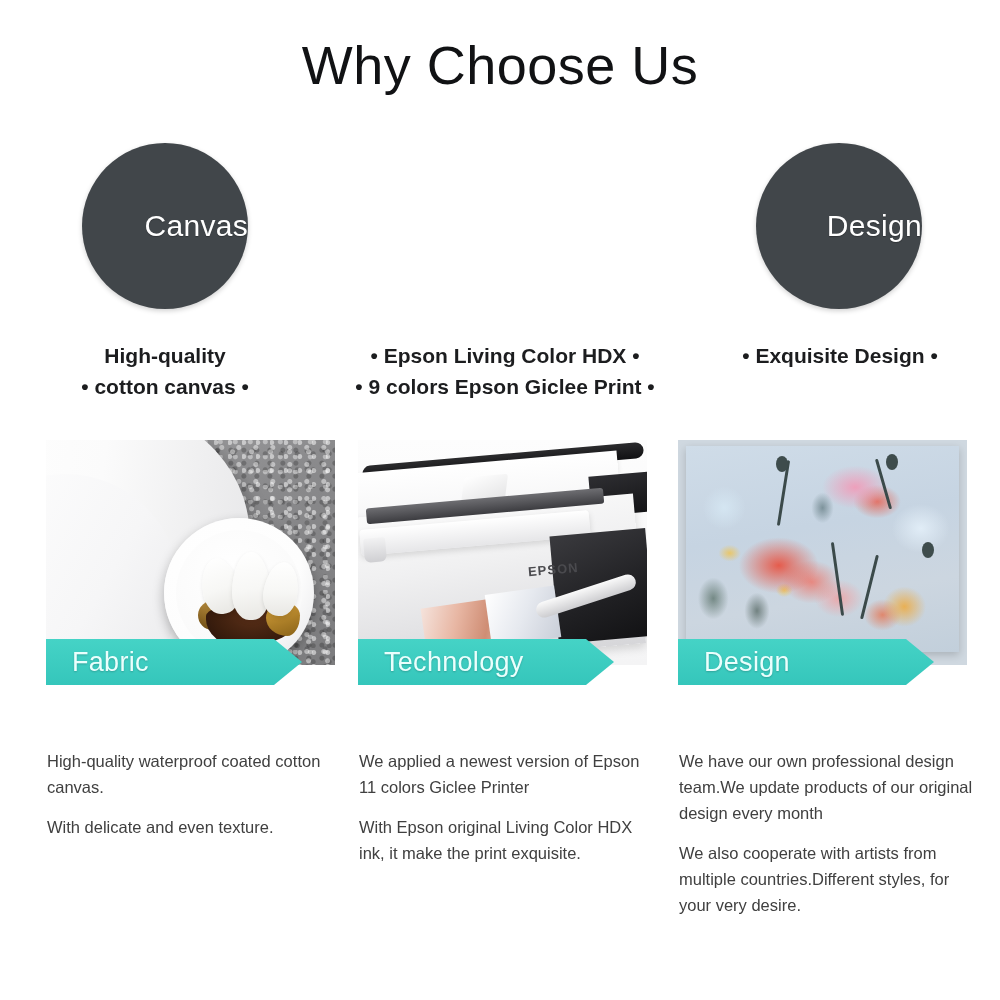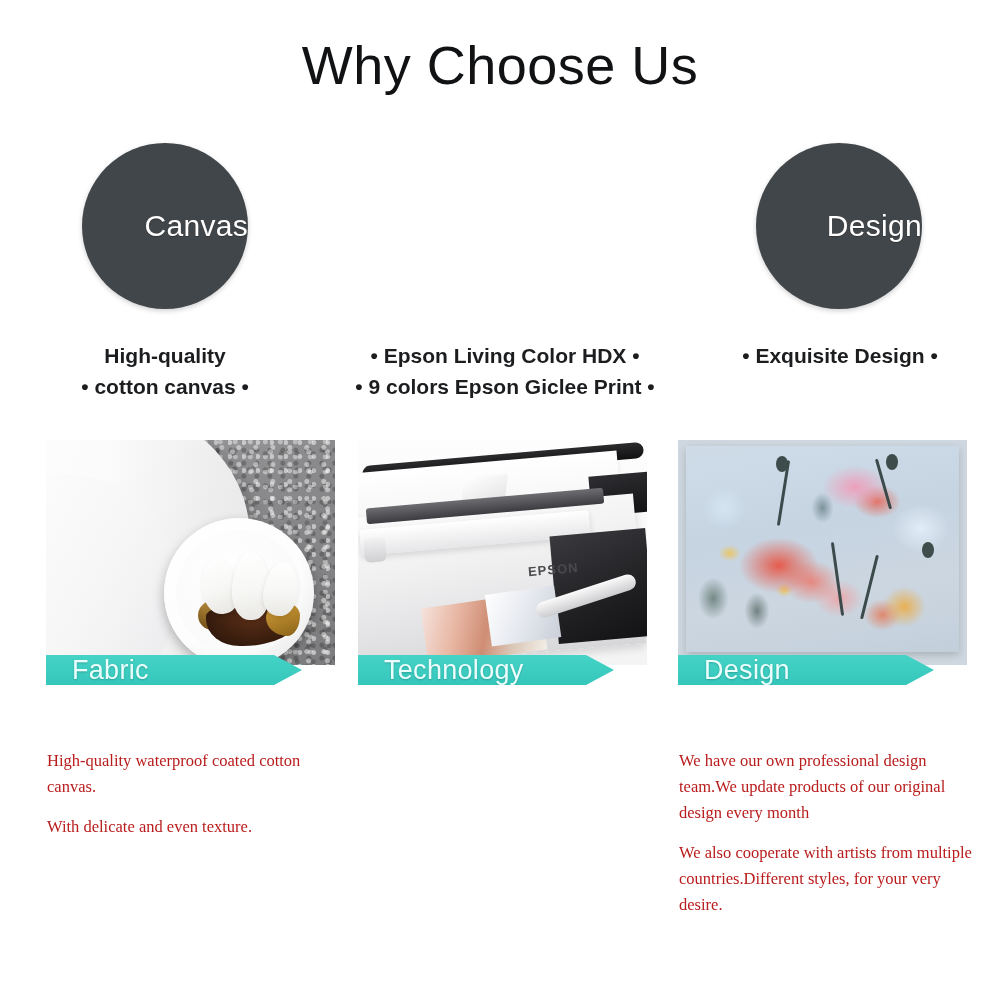--- a/index.html
+++ b/index.html
@@ -215,36 +215,36 @@
   .p3 .s2{left:196px;top:12px;width:3px;height:52px;transform:rotate(-16deg);}
   .p3 .s3{left:150px;top:96px;width:3px;height:74px;transform:rotate(-8deg);}
   .p3 .s4{left:182px;top:108px;width:3px;height:66px;transform:rotate(14deg);}
   .p3 .bud{position:absolute;width:12px;height:16px;border-radius:50%;background:#3e4c4c;}
   .p3 .u1{left:90px;top:10px;}
   .p3 .u2{left:200px;top:8px;}
   .p3 .u3{left:236px;top:96px;}
 
   
   .banner{
-    position:absolute;left:0;bottom:0;height:30px;width:256px;
+    position:absolute;left:0;bottom:0;height:46px;width:256px;
     background:linear-gradient(180deg,#45d3c6 0%,#35c6bb 100%);
     -webkit-clip-path:polygon(0 0,228px 0,256px 50%,228px 100%,0 100%);
     clip-path:polygon(0 0,228px 0,256px 50%,228px 100%,0 100%);
     display:flex;align-items:center;
     box-shadow:0 3px 7px rgba(0,0,0,.18);
   }
   .banner span{
     color:#eafffd;font-size:27px;padding-left:26px;letter-spacing:0.3px;
     text-shadow:0 1px 2px rgba(0,0,0,.20);
   }
 
   
   .descs{position:absolute;left:0;top:748px;width:1000px;height:240px;}
-  .desc{position:absolute;top:0;color:#b91c1c;font-size:16.5px;line-height:26px;
-    font-family:Liberation Serif, serif;}
+  .desc{position:absolute;top:0;color:#404040;font-size:16.5px;line-height:26px;
+    font-family:Liberation Sans, sans-serif;}
   .desc p{margin:0 0 14px 0;}
   .d1{left:47px;width:290px;}
   .d2{left:359px;width:300px;}
   .d3{left:679px;width:300px;}
 </style>
 </head>
 <body>
 
 <div class="page">
 
@@ -334,19 +334,23 @@
       </div>
     </div>
 
   </div>
 
   <div class="descs">
     <div class="desc d1">
       <p>High-quality waterproof coated cotton canvas.</p>
       <p>With delicate and even texture.</p>
     </div>
+    <div class="desc d2">
+      <p>We applied a newest version of Epson 11 colors Giclee Printer</p>
+      <p>With Epson original Living Color HDX ink, it make the print exquisite.</p>
+    </div>
     <div class="desc d3">
       <p>We have our own professional design team.We update products of our original design every month</p>
       <p>We also cooperate with artists from multiple countries.Different styles, for your very desire.</p>
     </div>
   </div>
 
 </div>
 
 </body></html>

